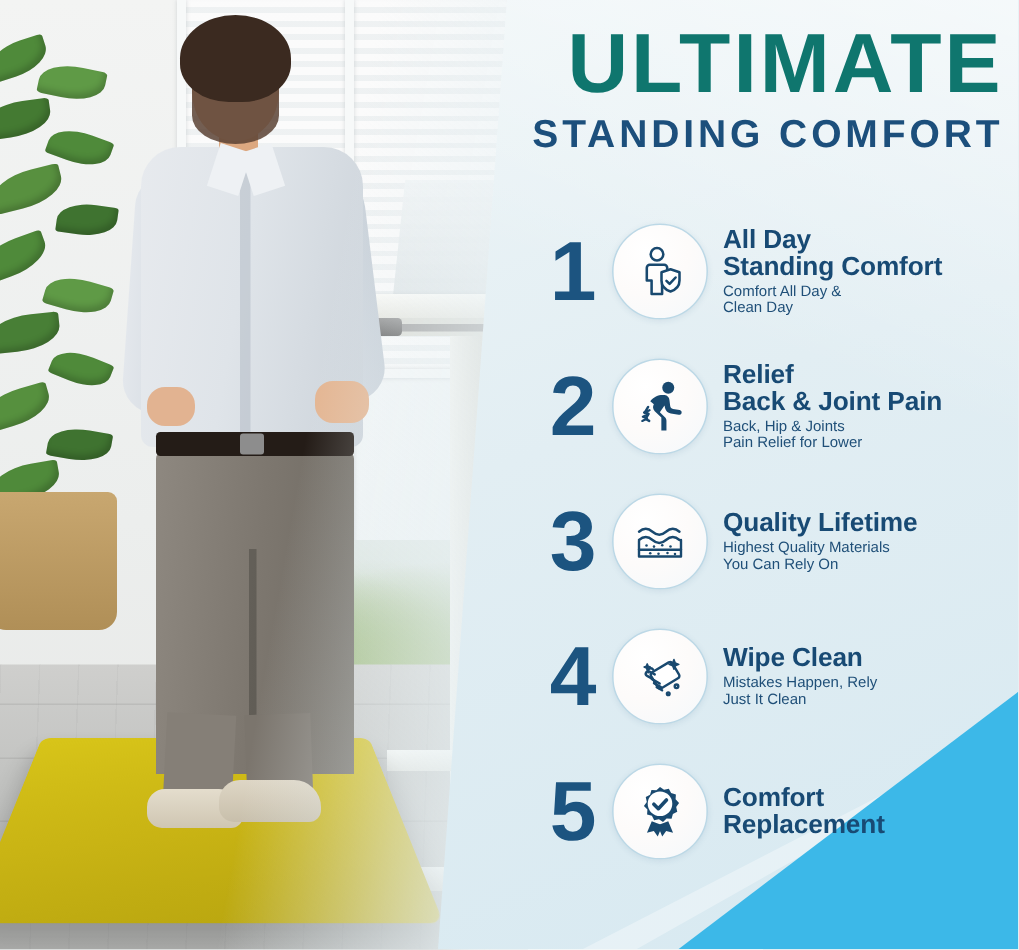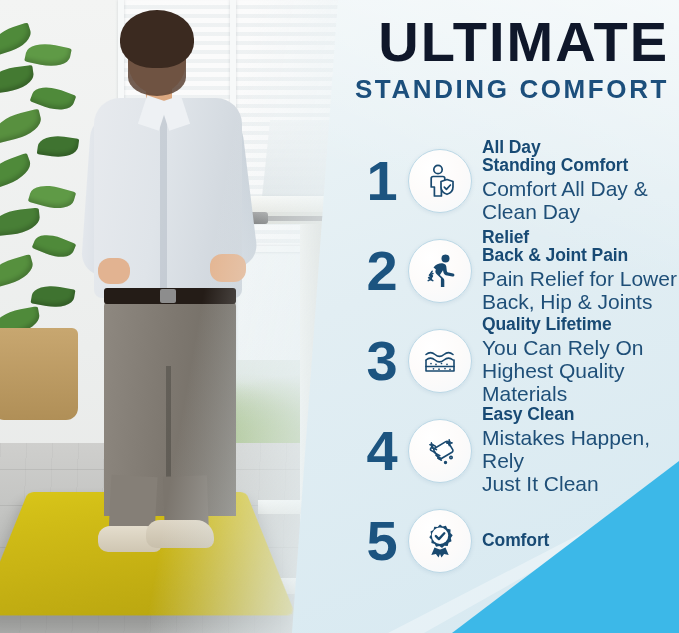--- a/index.html
+++ b/index.html
@@ -125,21 +125,21 @@
   }
   .cyan-band2{
     position:absolute;left:0;bottom:0;width:387px;height:150px;
     background:rgba(255,255,255,.35);
     clip-path:polygon(96px 150px, 387px 0px, 387px 6px, 132px 150px);
   }
 
   
   .header{position:absolute;left:292px;top:14px;width:387px;text-align:right;padding-right:10px;box-sizing:border-box;}
   .title-main{
-    font-size:56px;font-weight:bold;color:#0f172a;letter-spacing:2px;line-height:1;
+    font-size:56px;font-weight:bold;color:#0f766e;letter-spacing:2px;line-height:1;
     margin:0 0 6px 0;
   }
   .title-sub{
     font-size:26px;font-weight:bold;color:#1c4f7c;letter-spacing:2.6px;line-height:1;margin:0;
   }
 
   
   .list{position:absolute;left:360px;top:136px;width:319px;}
   .row{display:flex;align-items:center;height:90px;}
   .row .num{
@@ -154,21 +154,21 @@
     display:flex;align-items:center;justify-content:center;
     box-shadow:0 1px 4px rgba(40,90,130,.10);
   }
   .row .badge svg{display:block;}
   .row .txt{flex:1 1 auto;min-width:0;}
   .row .head{
     font-size:17.5px;font-weight:bold;color:#184a74;line-height:1.02;
     letter-spacing:-.1px;
   }
   .row .desc{
-    font-size:21px;color:#1f4f78;line-height:1.1;margin-top:2px;
+    font-size:10px;color:#1f4f78;line-height:1.1;margin-top:2px;
   }
 </style>
 </head>
 <body>
 
 <div id="infographic">
 
   <div class="photo">
     <div class="wall"></div>
 
@@ -292,22 +292,22 @@
           <path d="M16.8 34.6l-2.4-1.3 2-3.4-2.4-1.2 2.1-3.4" fill="none" stroke="#19496f" stroke-width="1.6" stroke-linecap="round" stroke-linejoin="round" transform="translate(-4,-5)"></path>
           <path d="M13 22.5l-3.6 1.6 2.6 1.1-3.4 1.6 2.8 1.2-3.2 1.6" fill="none" stroke="#19496f" stroke-width="1.5" stroke-linecap="round" stroke-linejoin="round"></path>
         </svg>
       </div>
       <div class="txt">
         <div class="head">
           <div>Relief</div>
           <div>Back &amp; Joint Pain</div>
         </div>
         <div class="desc">
+          <div>Back, Hip &amp; Joints</div>
           <div>Pain Relief for Lower</div>
-          <div>Back, Hip &amp; Joints</div>
         </div>
       </div>
     </div>
 
     <div class="row">
       <div class="num">3</div>
       <div class="badge">
         <svg width="40" height="40" viewBox="0 0 40 40" fill="none" stroke="#19496f" stroke-width="1.6" stroke-linecap="round" stroke-linejoin="round">
           <path d="M6 13.5c3-2.6 6-2.6 9 0s6 2.6 9 0 6-2.6 9 0"></path>
           <path d="M6 19c3-2.6 6-2.6 9 0s6 2.6 9 0 6-2.6 9 0"></path>
@@ -321,22 +321,22 @@
           <circle cx="19" cy="28.2" r=".85" fill="#19496f" stroke="none"></circle>
           <circle cx="25" cy="27.6" r=".85" fill="#19496f" stroke="none"></circle>
           <circle cx="30" cy="28.3" r=".85" fill="#19496f" stroke="none"></circle>
         </svg>
       </div>
       <div class="txt">
         <div class="head">
           <div>Quality Lifetime</div>
         </div>
         <div class="desc">
+          <div>Highest Quality Materials</div>
           <div>You Can Rely On</div>
-          <div>Highest Quality Materials</div>
         </div>
       </div>
     </div>
 
     <div class="row">
       <div class="num">4</div>
       <div class="badge">
         <svg width="40" height="40" viewBox="0 0 40 40" fill="none" stroke="#19496f" stroke-width="1.6" stroke-linecap="round" stroke-linejoin="round">
           <path d="M14.8 17.2l11-6.6c.9-.5 2-.2 2.5.7l4.4 7.4c.5.9.2 2-.7 2.5l-11 6.6c-.9.5-2 .2-2.5-.7l-4.4-7.4c-.5-.9-.2-2 .7-2.5z" fill="#ffffff"></path>
           <path d="M16.5 18.6l-3.6-1.9c-.8-.4-1.8-.1-2.2.7-.4.8-.1 1.8.7 2.2l2.4 1.3"></path>
@@ -345,21 +345,21 @@
           <path d="M17.8 27.1l3.6 2.1"></path>
           <path d="M12.2 17.2c-.5-.8-.2-1.9.7-2.4.9-.5 2-.2 2.5.6"></path>
           <path d="M29.3 8.6l.9 2.4 2.4.9-2.4.9-.9 2.4-.9-2.4-2.4-.9 2.4-.9z" fill="#19496f" stroke-width="1"></path>
           <path d="M11.5 11.6l.6 1.5 1.5.6-1.5.6-.6 1.5-.6-1.5-1.5-.6 1.5-.6z" fill="#19496f" stroke-width="1"></path>
           <circle cx="31" cy="26.5" r="1.2"></circle>
           <circle cx="25.5" cy="31.5" r=".9"></circle>
         </svg>
       </div>
       <div class="txt">
         <div class="head">
-          <div>Easy Clean</div>
+          <div>Wipe Clean</div>
         </div>
         <div class="desc">
           <div>Mistakes Happen, Rely</div>
           <div>Just It Clean</div>
         </div>
       </div>
     </div>
 
     <div class="row">
       <div class="num">5</div>
@@ -368,18 +368,19 @@
           <path d="M14.5 26.5l-3.2 7.6 4.6-1.1 2.6 3.6 3.1-7.4z"></path>
           <path d="M25.5 26.5l3.2 7.6-4.6-1.1-2.6 3.6-3.1-7.4z"></path>
           <path d="M20 3.6l2.7 1.9 3.2-.7 1.5 2.9 3.2.9-.2 3.3 2.3 2.4-1.9 2.7.7 3.2-2.9 1.5-.9 3.2-3.3-.2-2.4 2.3-2.7-1.9-3.2.7-1.5-2.9-3.2-.9.2-3.3-2.3-2.4 1.9-2.7-.7-3.2 2.9-1.5.9-3.2 3.3.2z"></path>
           <circle cx="20" cy="14.8" r="8.2" fill="#ffffff"></circle>
           <path d="M15.9 15.1l3 3 5.4-5.8" fill="none" stroke="#19496f" stroke-width="2.4" stroke-linecap="round" stroke-linejoin="round"></path>
         </svg>
       </div>
       <div class="txt">
         <div class="head">
           <div>Comfort</div>
+          <div>Replacement</div>
         </div>
       </div>
     </div>
 
   </div>
 </div>
 
 </body></html>

